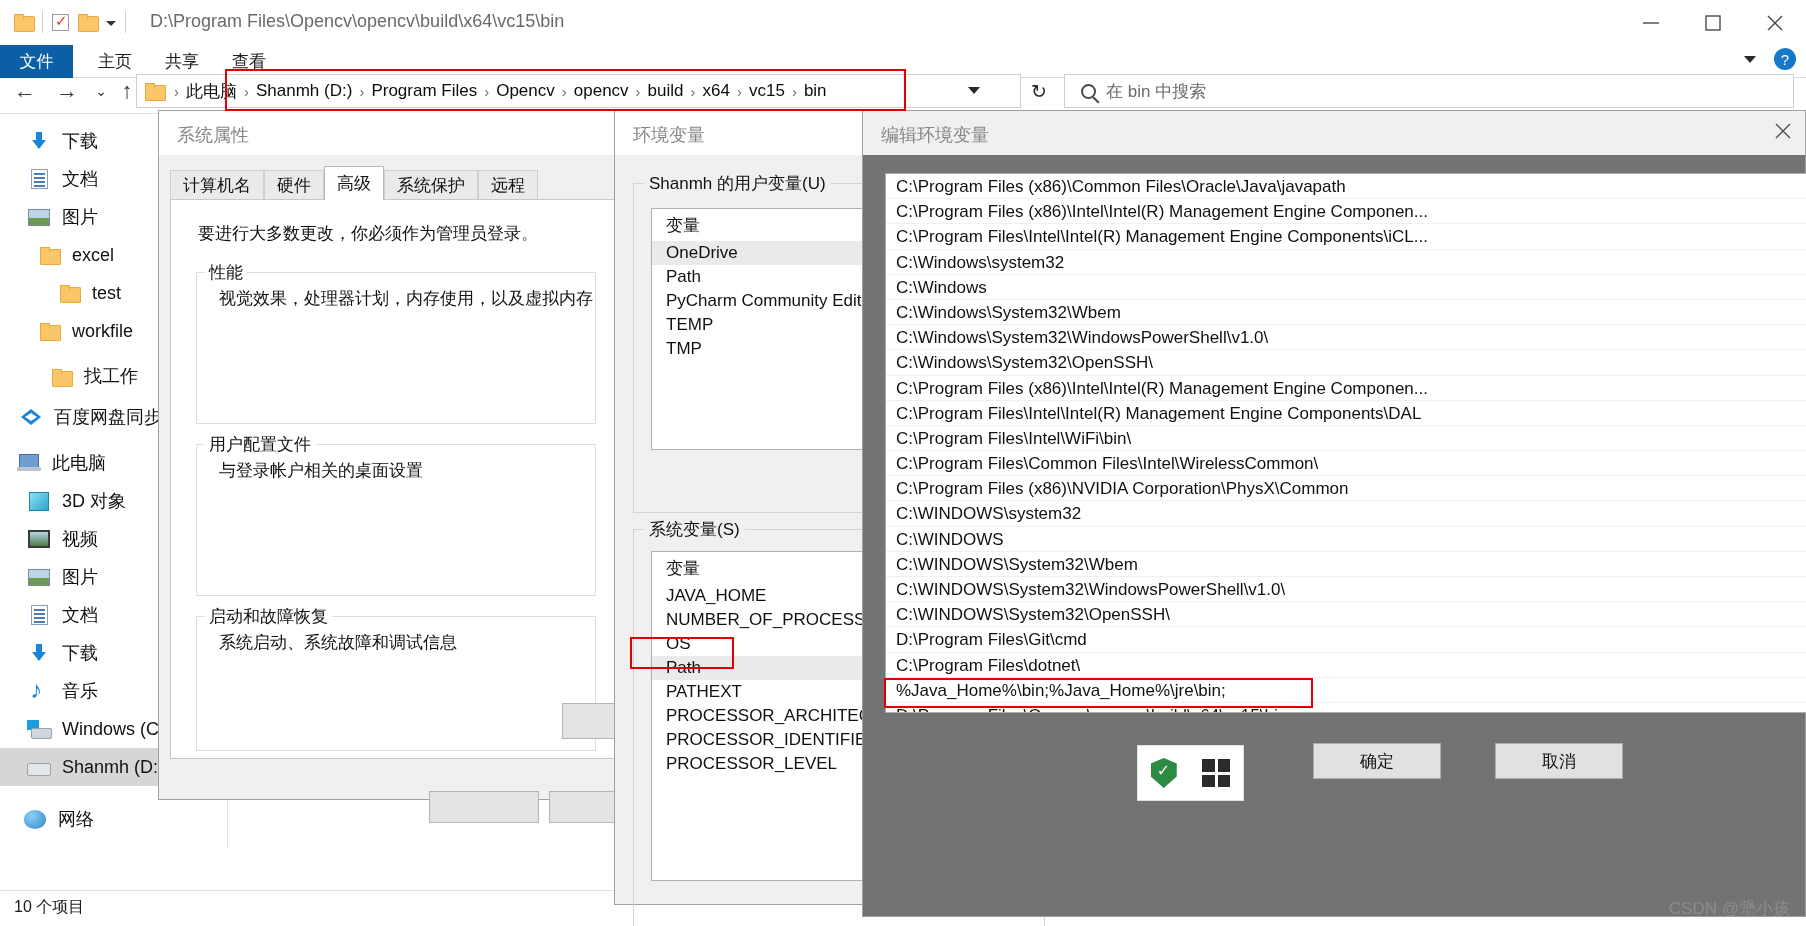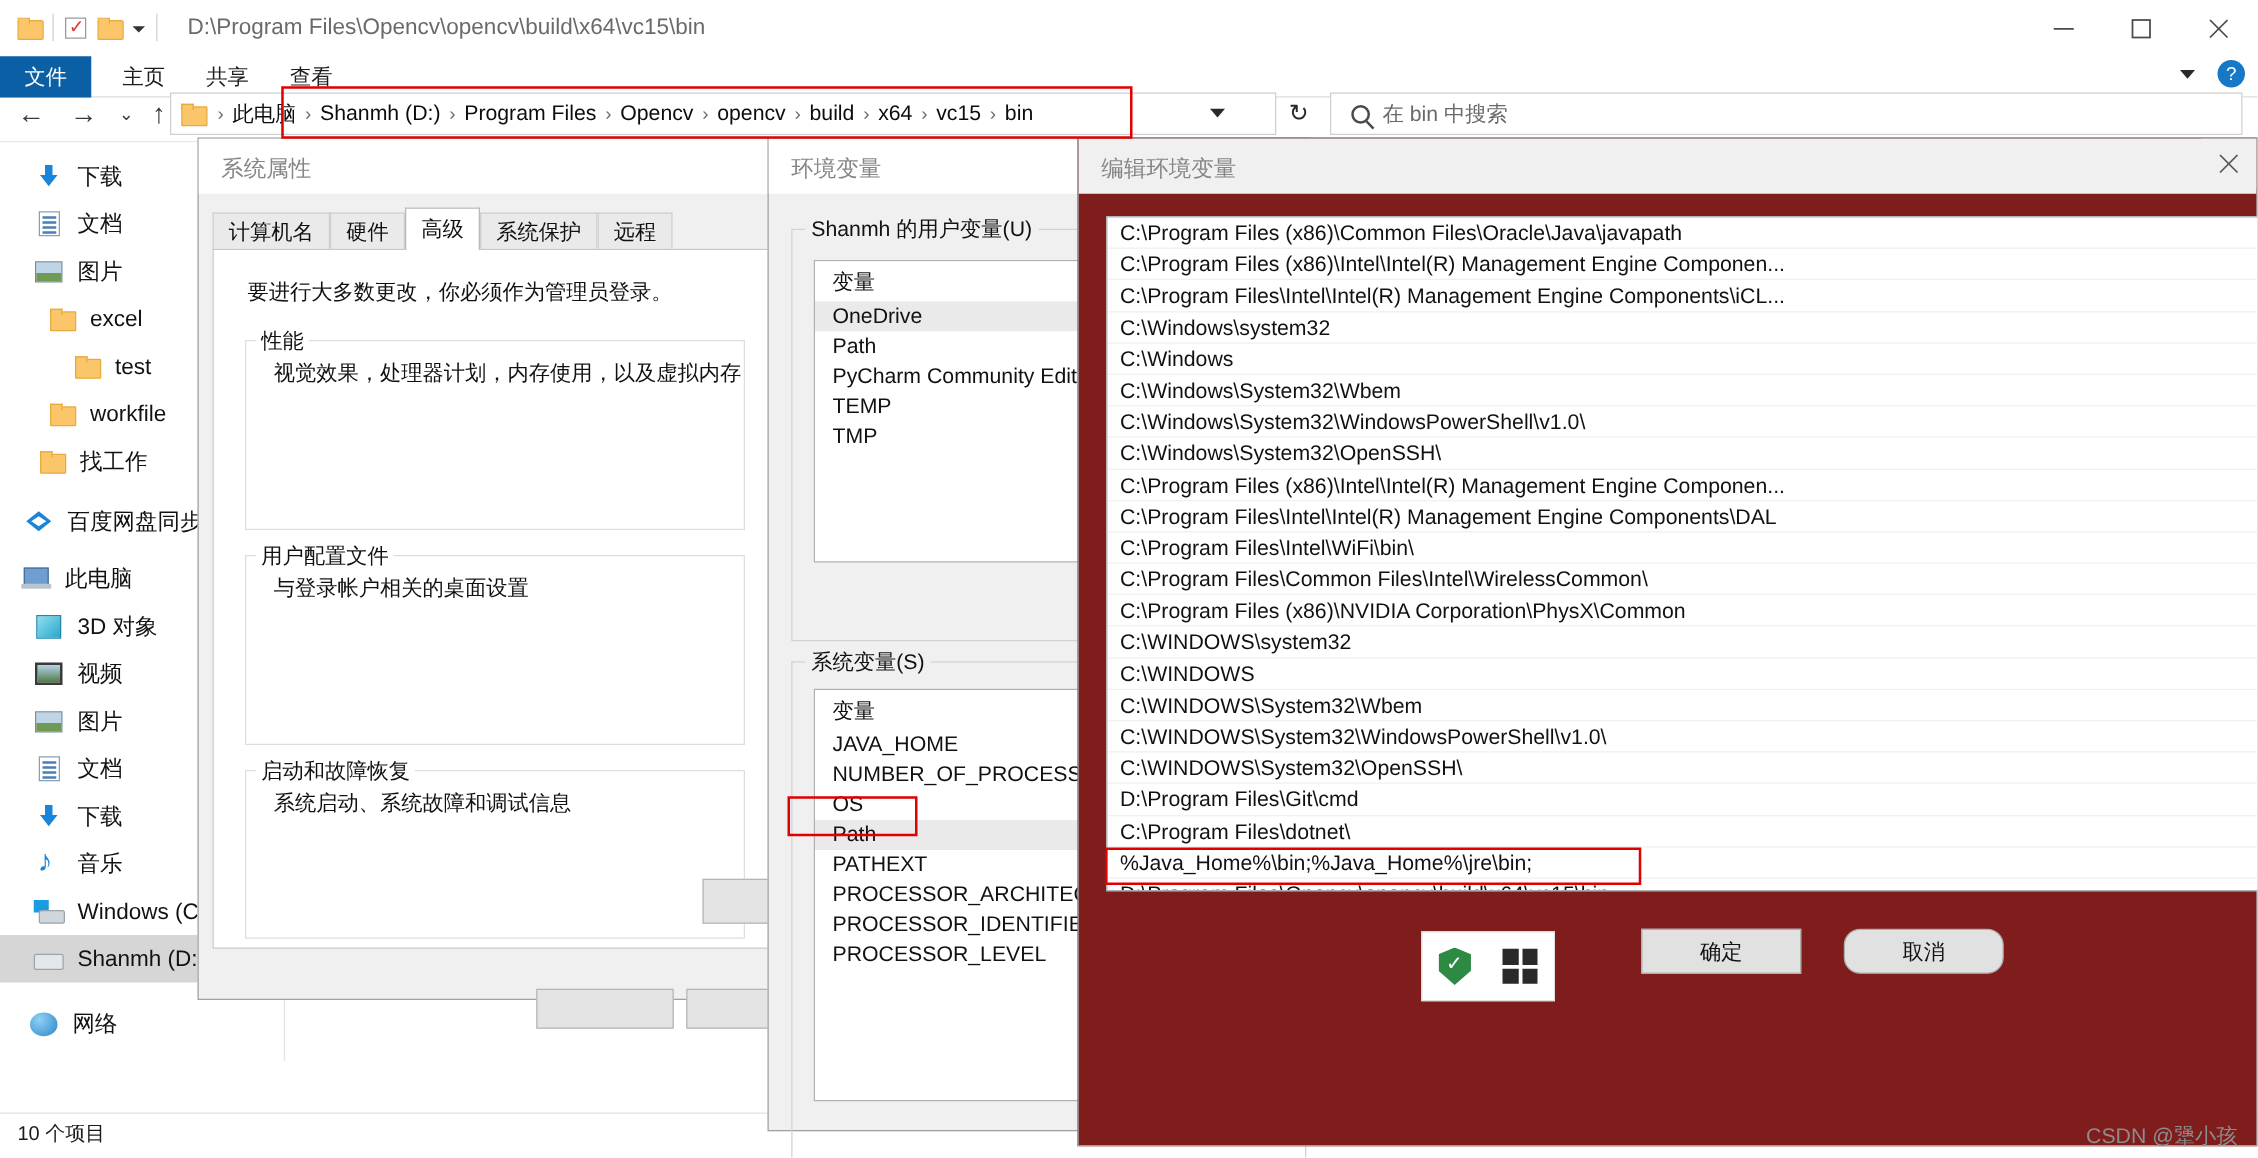--- a/index.html
+++ b/index.html
@@ -108,21 +108,21 @@
   #envvars { left:614px; top:110px; width:432px; height:795px; background:#f0f0f0; border:1px solid #a0a0a0; }
   #envvars .dlg-title { background:#fff; }
   .ev-group { position:absolute; border:1px solid #d2d2d2; }
   .ev-lbl { position:absolute; top:-12px; left:10px; background:#f0f0f0; padding:0 5px; font-size:17px; color:#111; white-space:nowrap;}
   .ev-list { position:absolute; background:#fff; border:1px solid #b0b0b0; overflow:hidden;}
   .ev-head { height:32px; font-size:17px; color:#111; padding:5px 0 0 14px; background:#fff;}
   .ev-row { height:24px; font-size:17px; color:#111; padding-left:14px; white-space:nowrap; line-height:24px;}
   .ev-row.sel { background:#eaeaea; }
 
   
-  #editenv { left:862px; top:110px; width:944px; height:807px; background:#7f1d1d; border:1px solid #a0a0a0; }
+  #editenv { left:862px; top:110px; width:944px; height:807px; background:#737373; border:1px solid #a0a0a0; }
   #editenv .dlg-title{ background:#f0f0f0; }
   .path-list { position:absolute; left:22px; top:62px; width:1122px; height:540px; background:#fff; border:1px solid #adadad; overflow:hidden;}
   .path-row { height:25.2px; line-height:25.2px; font-size:17px; color:#111; padding-left:10px; white-space:nowrap; border-bottom:1px solid #f0f0f0; overflow:hidden; text-overflow:ellipsis;}
   .btm-btn { position:absolute; width:128px; height:36px; background:#e1e1e1; border:1px solid #adadad; font-size:17px; color:#111; display:flex; align-items:center; justify-content:center;}
 
   .redbox { position:absolute; border:2px solid #e00000; pointer-events:none; z-index:40; }
 
   
   .trayPop { position:absolute; left:1137px; top:745px; width:107px; height:56px; background:#fff; border:1px solid #e0e0e0; display:flex; align-items:center; justify-content:space-around;}
   .shield { width:26px;height:30px; background:#2d8a42; clip-path:polygon(50% 0,100% 18%,100% 62%,50% 100%,0 62%,0 18%); position:relative;}
@@ -249,21 +249,21 @@
               <span class="i-fold"></span>
             </span>
             <span>test</span>
           </div>
           <div class="nav-item" style="padding-left: 36px;">
             <span class="ico">
               <span class="i-fold"></span>
             </span>
             <span>workfile</span>
           </div>
-          <div class="nav-item" style="padding-left: 28px;">
+          <div class="nav-item" style="padding-left: 48px; align-items: flex-end;">
             <span class="ico">
               <span class="i-fold"></span>
             </span>
             <span>找工作</span>
           </div>
           <div class="nav-item" style="padding-left: 18px; margin-top: 10px;">
             <span class="ico">
               <span class="i-cloud"><svg width="22" height="18">
                   <polygon points="11,1 21,9 11,17 1,9" fill="#1a84d8"></polygon>
                   <polygon points="11,5 17,9 11,13 5,9" fill="#fff"></polygon>
@@ -433,21 +433,21 @@
         <div class="path-row">C:\WINDOWS\System32\Wbem</div>
         <div class="path-row">C:\WINDOWS\System32\WindowsPowerShell\v1.0\</div>
         <div class="path-row">C:\WINDOWS\System32\OpenSSH\</div>
         <div class="path-row">D:\Program Files\Git\cmd</div>
         <div class="path-row">C:\Program Files\dotnet\</div>
         <div class="path-row">%Java_Home%\bin;%Java_Home%\jre\bin;</div>
         <div class="path-row">D:\Program Files\Opencv\opencv\build\x64\vc15\bin</div>
       </div>
 
   <div class="btm-btn" style="left:450px; top:632px; width:128px;">确定</div>
-  <div class="btm-btn" style="left:612px; top:632px; width:128px;border-radius:13px;">取消</div>
+  <div class="btm-btn" style="left:632px; top:632px; width:128px;">取消</div>
 </div>
 
 <div class="redbox" id="rb-path-var" style="left: 630px; top: 637px; width: 104px; height: 32px;"></div>
 <div class="redbox" id="rb-opencv" style="left: 884px; top: 678px; width: 429px; height: 30px;"></div>
 
 <div class="trayPop">
   <span class="shield"></span>
   <span class="winlogo">
         <i></i>
         <i></i>

